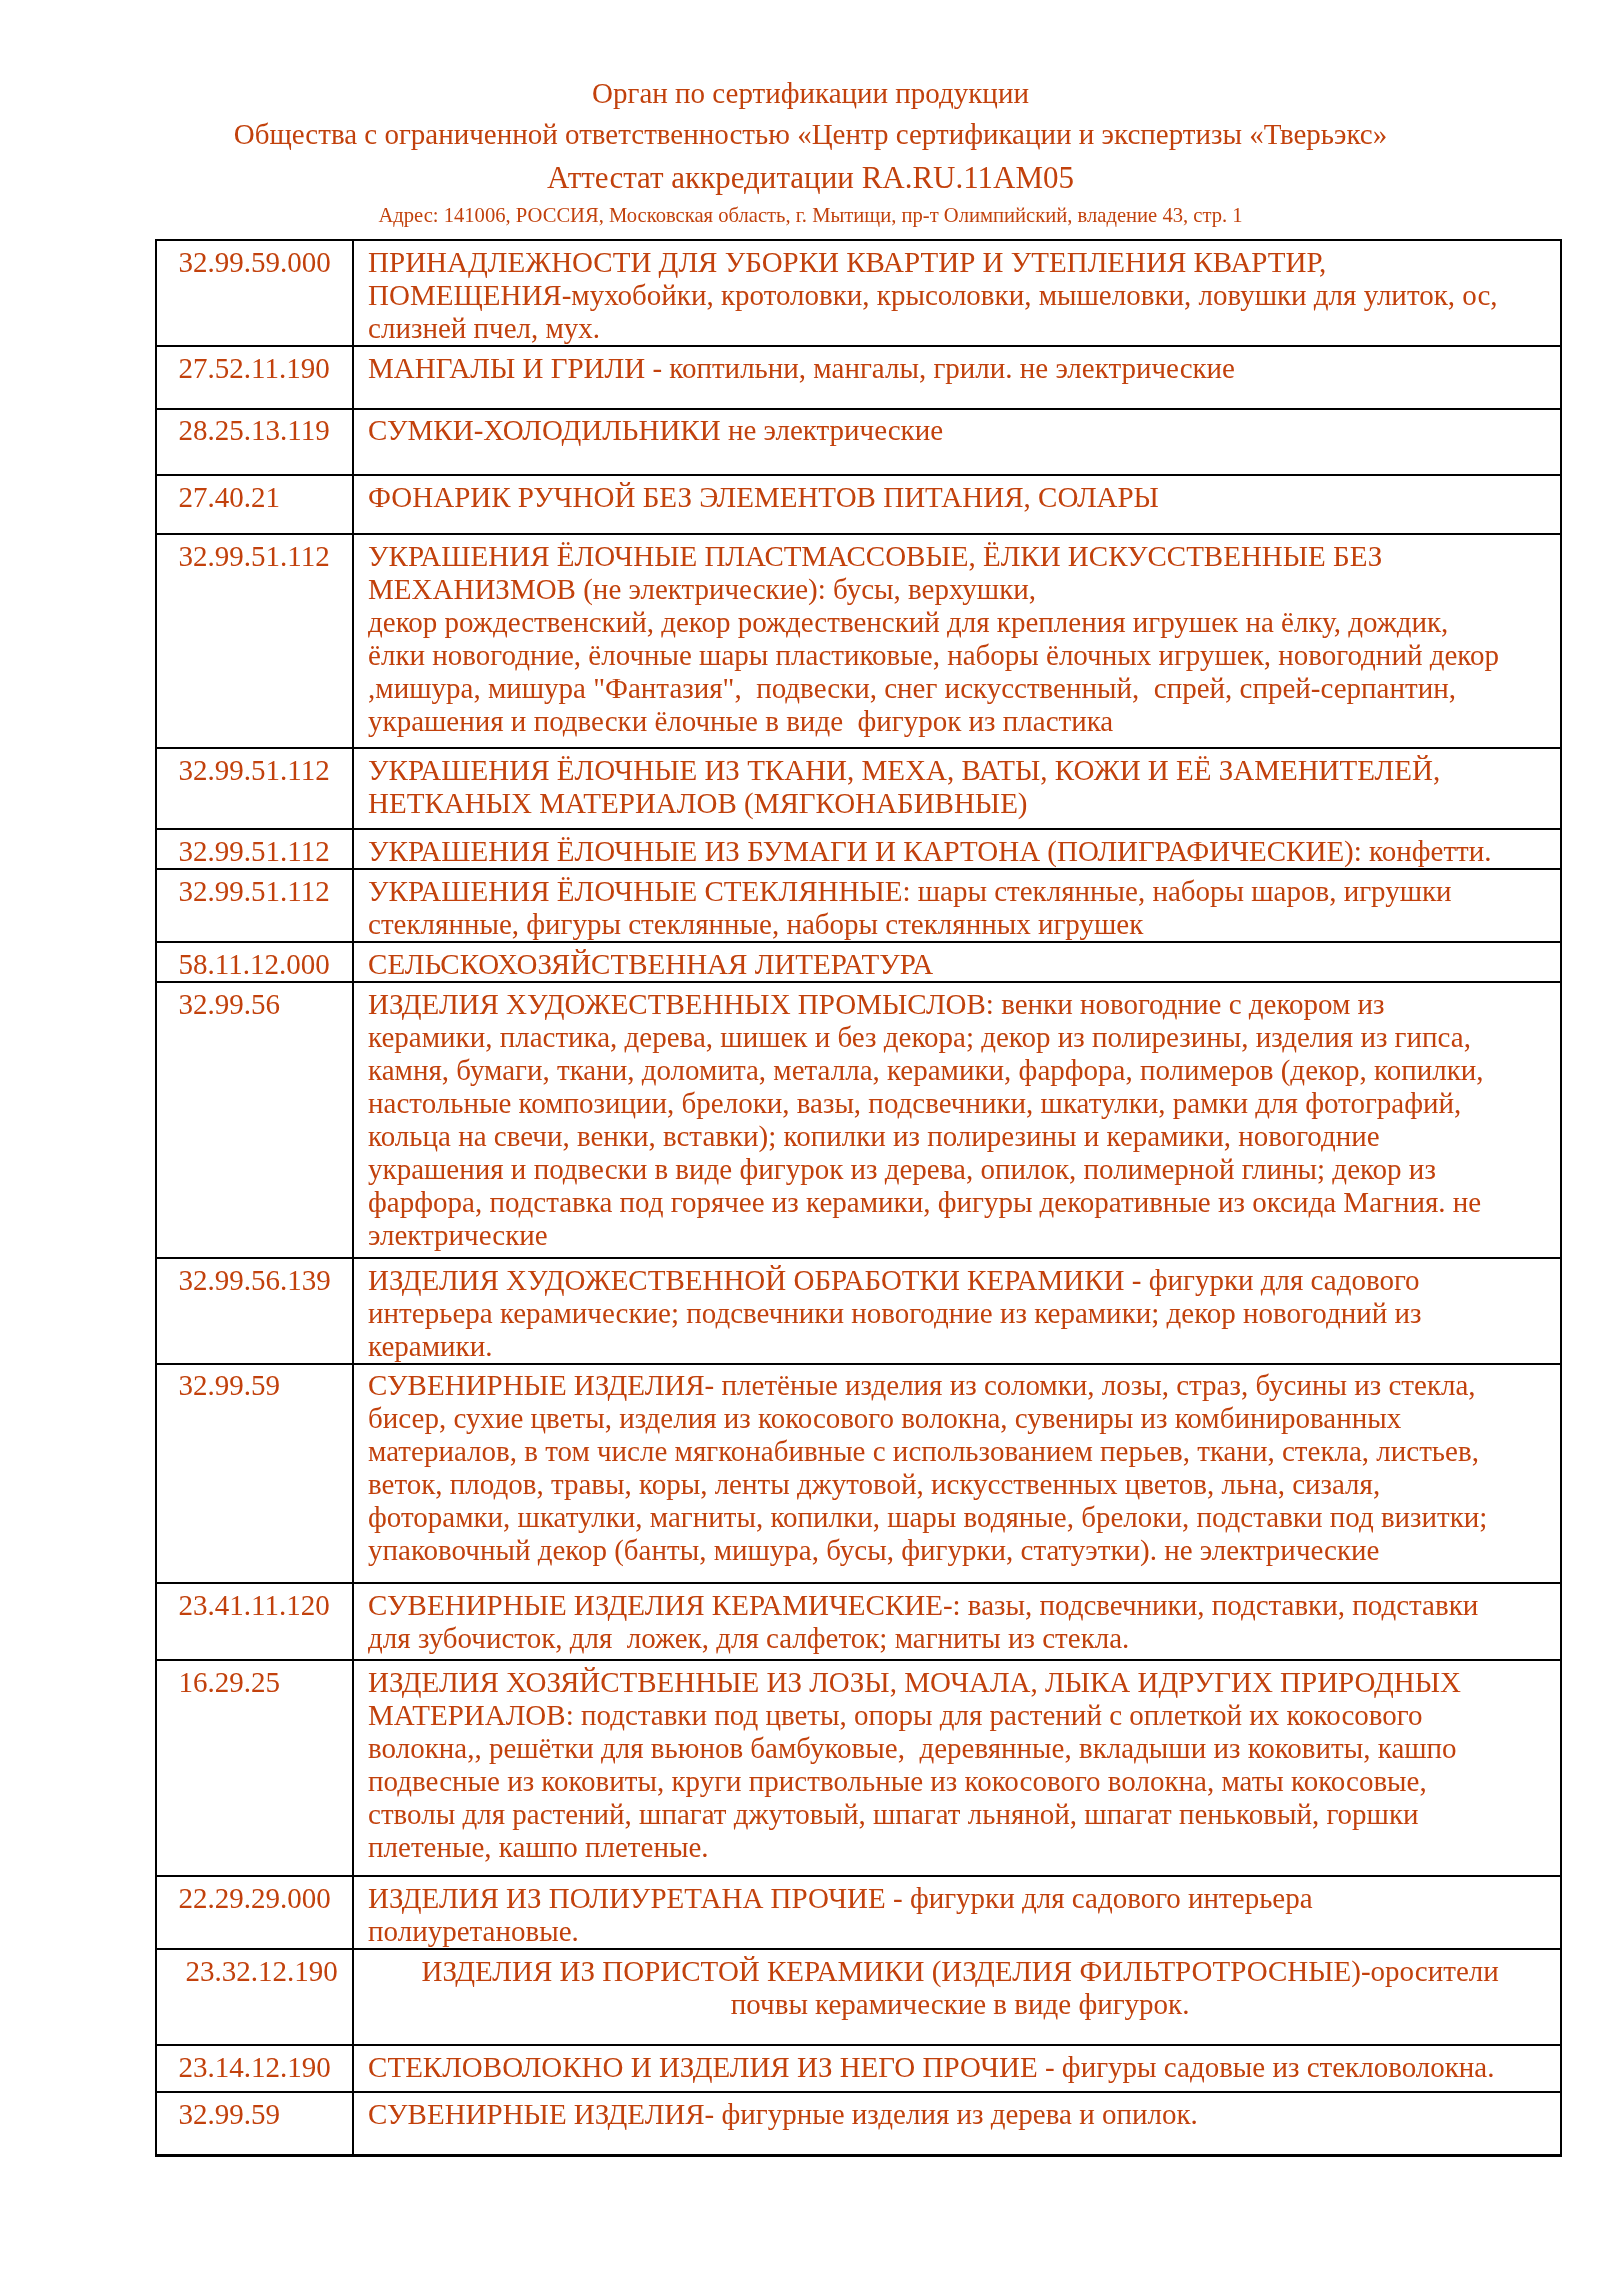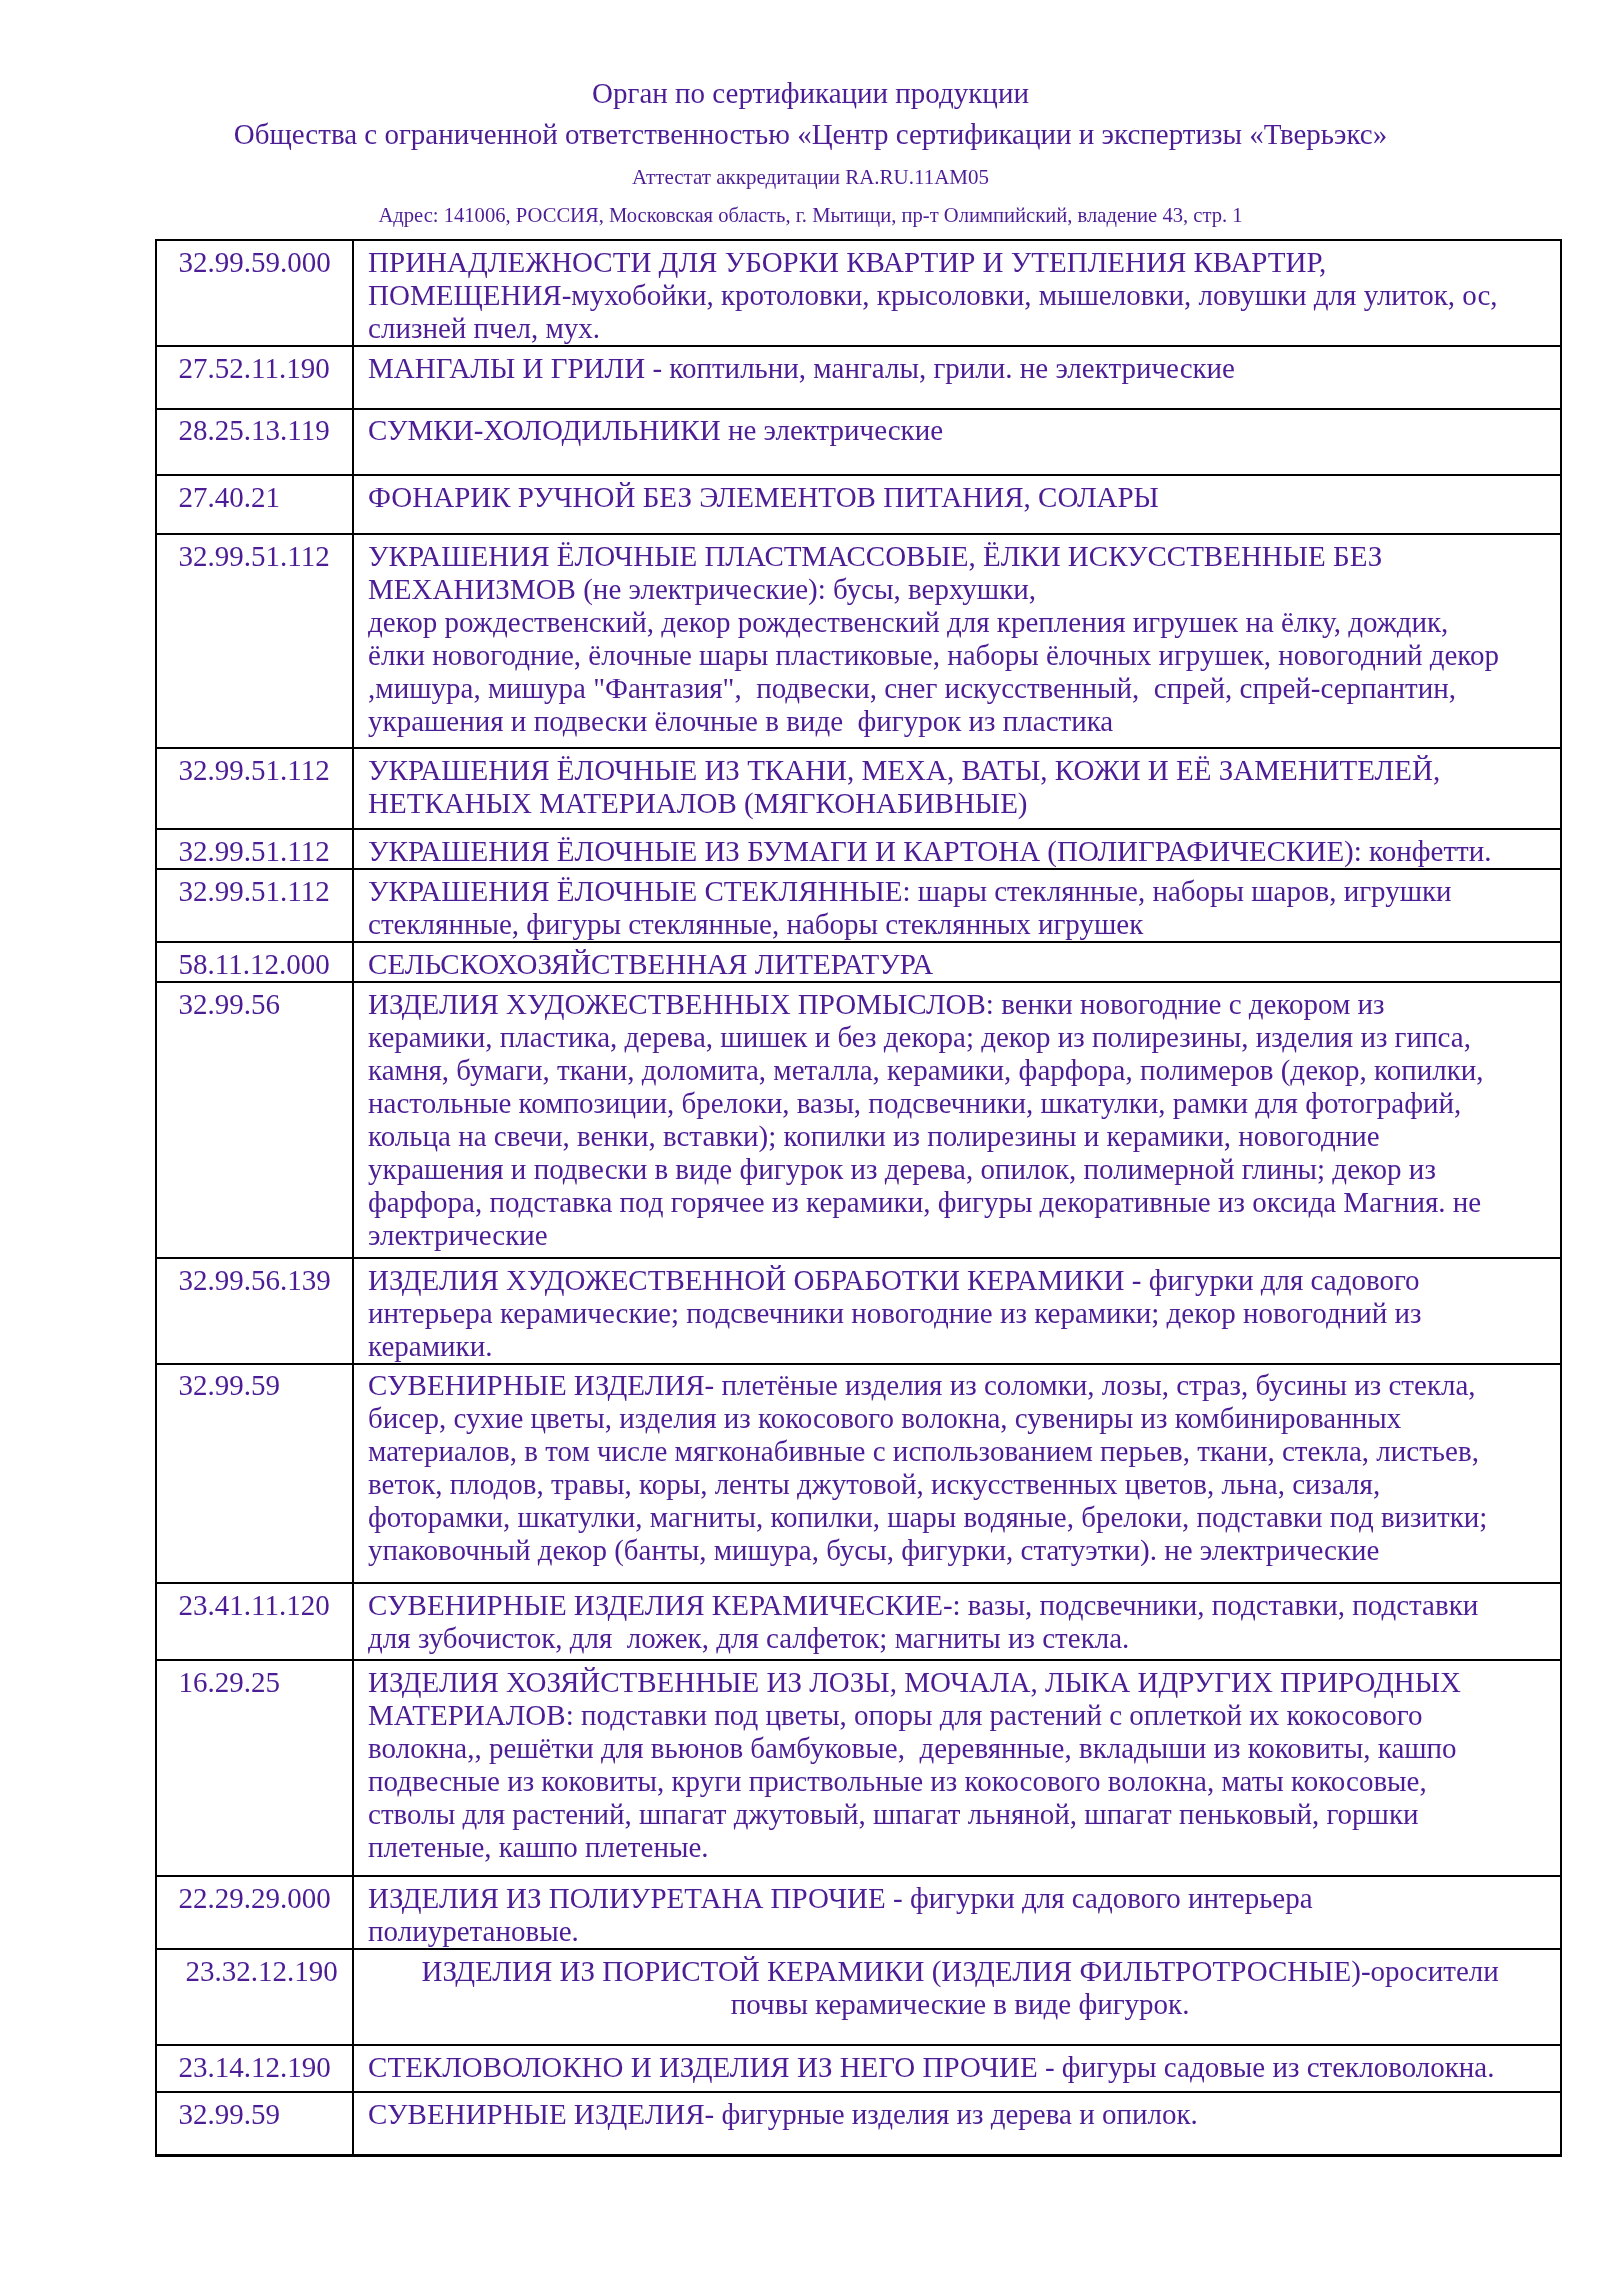--- a/index.html
+++ b/index.html
@@ -5,37 +5,37 @@
   html, body {
     margin: 0;
     padding: 0;
     background: #ffffff;
   }
   .page {
     position: relative;
     width: 1621px;
     height: 2293px;
     background: #ffffff;
-    color: #4c1d95;
+    color: #c2410c;
     font-family: "Liberation Serif", "DejaVu Serif", serif;
     overflow: hidden;
     box-sizing: border-box;
     padding-top: 73px;
   }
   .doc-header {
     text-align: center;
     width: 100%;
   }
   .h-line1, .h-line2 {
     font-size: 29px;
     line-height: 41px;
     white-space: nowrap;
   }
   .h-line3 {
-    font-size: 21px;
+    font-size: 31px;
     line-height: 45px;
     white-space: nowrap;
   }
   .h-line4 {
     font-size: 20.6px;
     line-height: 31px;
     white-space: nowrap;
   }
   .product-table {
     border-collapse: collapse;

